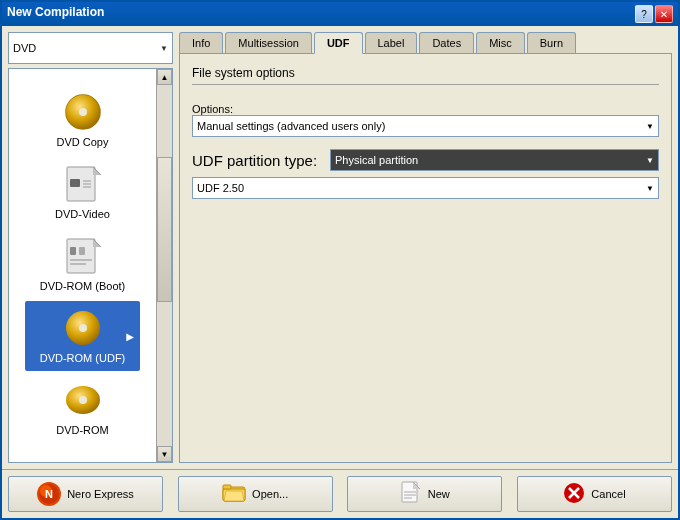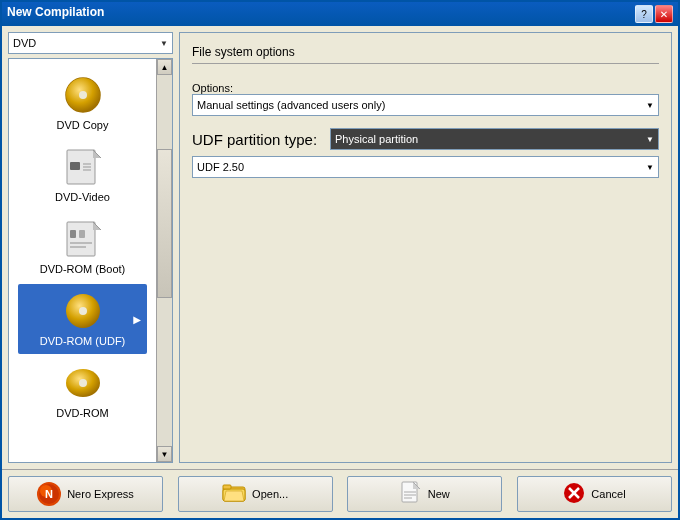--- a/index.html
+++ b/index.html
@@ -79,21 +79,21 @@
     }
 
     .dropdown-bar {
       display: flex;
       align-items: center;
       gap: 2px;
     }
 
     .dropdown {
       flex: 1;
-      height: 22px;
+      height: 32px;
       border: 1px solid #7f9db9;
       background: white;
       padding: 2px 4px;
       font-size: 11px;
       display: flex;
       align-items: center;
       justify-content: space-between;
       cursor: pointer;
     }
 
@@ -109,21 +109,21 @@
       overflow: hidden;
       position: relative;
       display: flex;
     }
 
     .list-items {
       flex: 1;
       overflow-y: auto;
       display: flex;
       flex-direction: column;
-      padding: 9px;
+      padding: 16px;
       gap: 2px;
     }
 
     .list-item {
       display: flex;
       flex-direction: column;
       align-items: center;
       padding: 4px;
       cursor: pointer;
       border-radius: 2px;
@@ -430,20 +430,43 @@
           <div class="scroll-track">
             <div class="scroll-thumb"></div>
           </div>
           <div class="scroll-btn">▼</div>
         </div>
       </div>
     </div>
 
     <div class="right-panel">
 
+      <div class="tabs">
+        <div class="tab">
+          <span>Info</span>
+        </div>
+        <div class="tab">
+          <span>Multisession</span>
+        </div>
+        <div class="tab active">
+          <span>UDF</span>
+        </div>
+        <div class="tab">
+          <span>Label</span>
+        </div>
+        <div class="tab">
+          <span>Dates</span>
+        </div>
+        <div class="tab">
+          <span>Misc</span>
+        </div>
+        <div class="tab">
+          <span>Burn</span>
+        </div>
+      </div>
 
       <div class="tab-content">
         <div>
           <div class="section-title">File system options</div>
           <div class="section-divider"></div>
         </div>
 
         <div>
           <div class="options-label">Options:</div>
           <div class="field-dropdown" style="margin-bottom:12px;align-items:center;">

